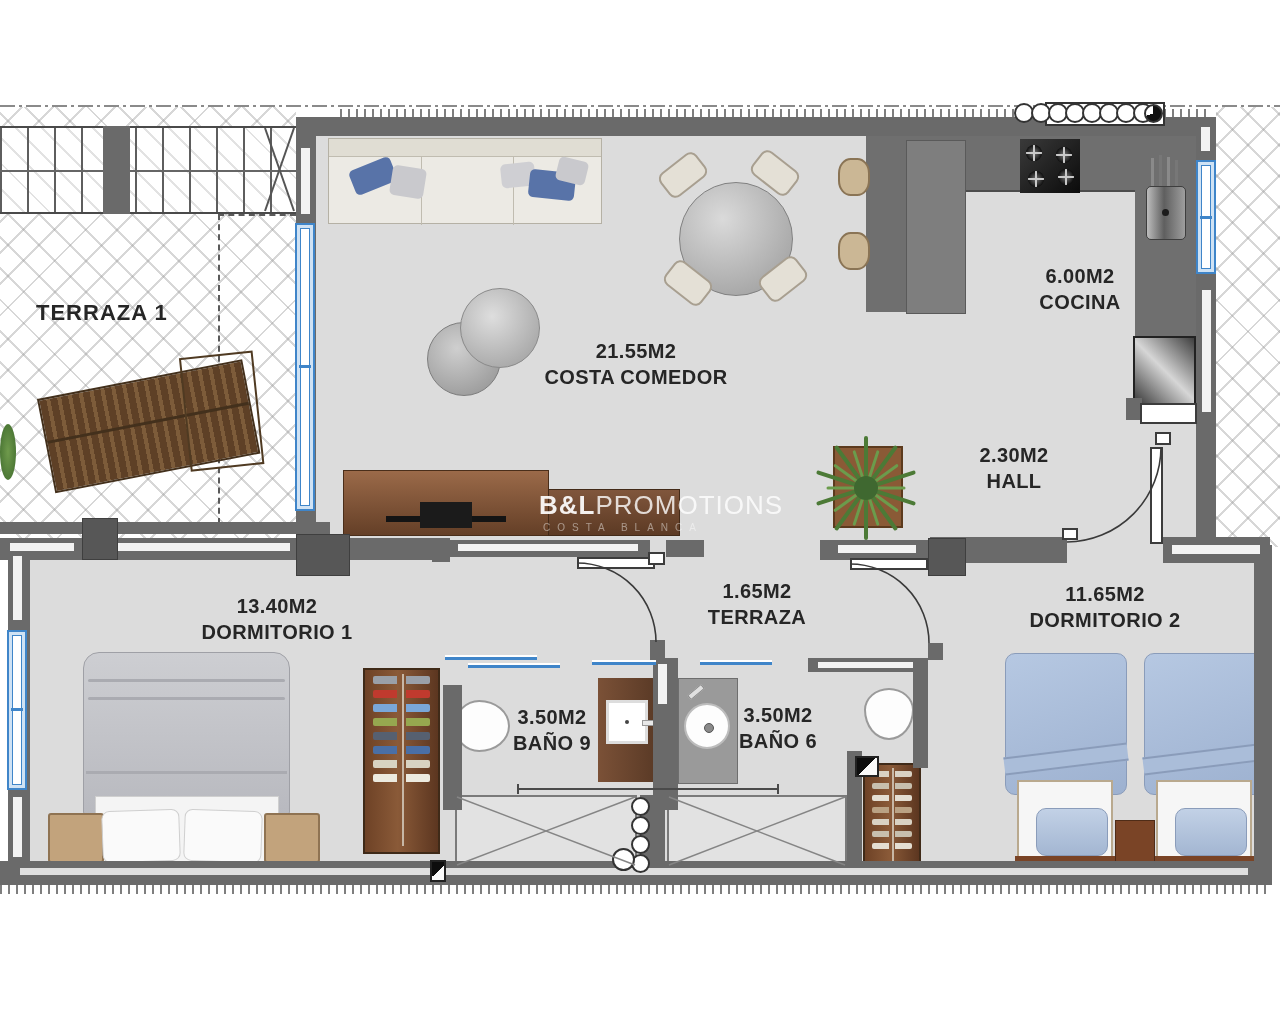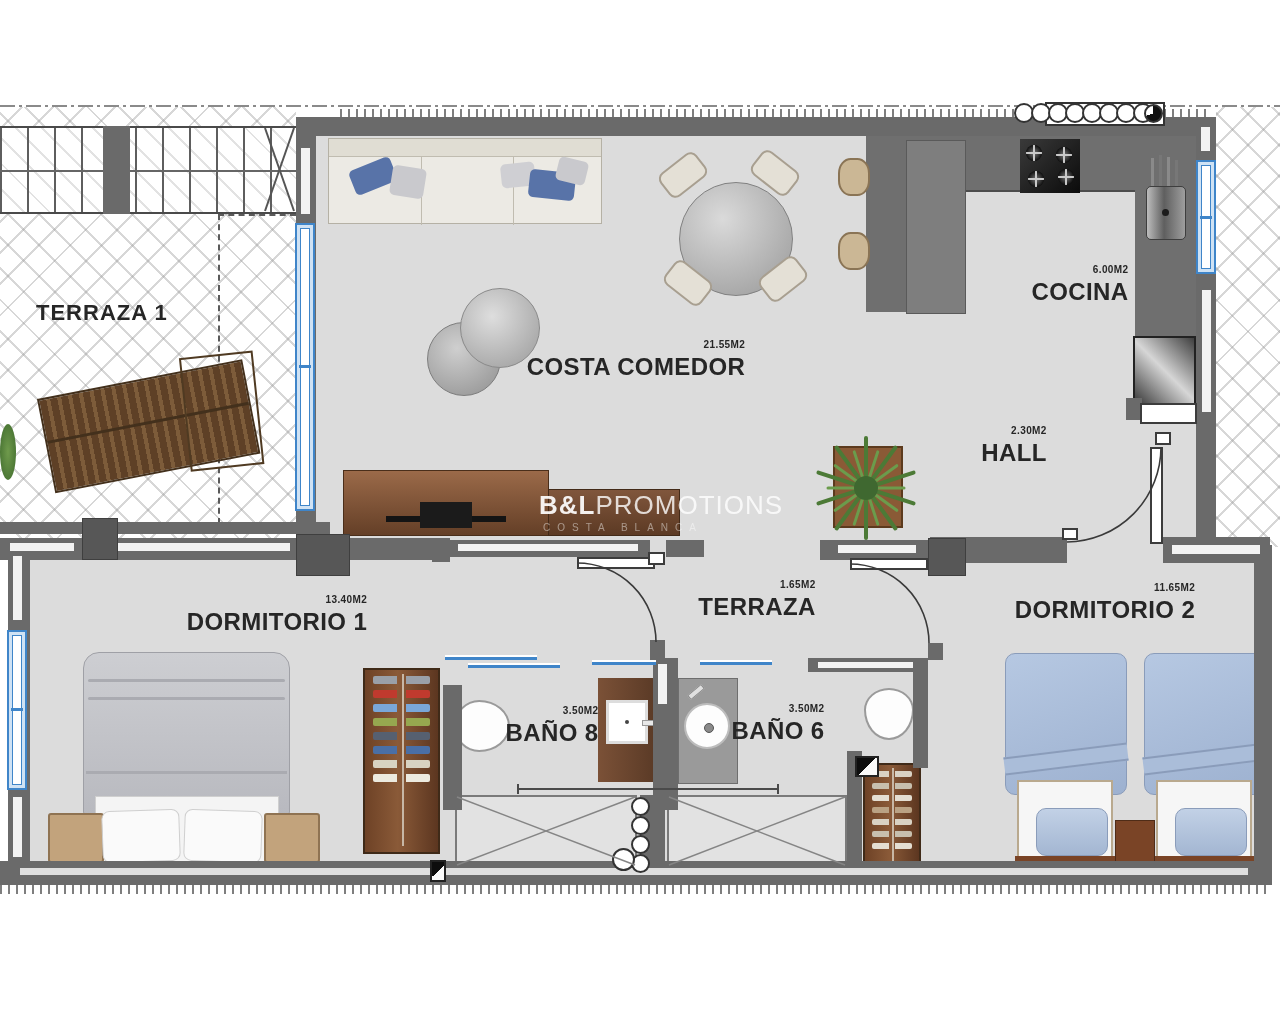--- a/index.html
+++ b/index.html
@@ -22,22 +22,22 @@
   .dashdot{position:absolute;height:2px;z-index:6;background:repeating-linear-gradient(90deg,#8a8a8a 0 15px,transparent 15px 19px,#8a8a8a 19px 22px,transparent 22px 26px);}
   .window{position:absolute;background:#cfe2f4;border:2px solid var(--win);z-index:26;box-sizing:border-box;}
   .window .pane{position:absolute;left:3px;right:3px;top:3px;bottom:3px;background:#fff;border:1px solid var(--win);}
   .window .mull{position:absolute;left:2px;right:2px;height:3px;background:var(--win);}
   .glassbar{position:absolute;height:5px;background:var(--win);z-index:27;box-shadow:0 2px 0 #fff inset;}
   .plate{position:absolute;background:#fff;border:2px solid #3c3c3c;z-index:32;box-sizing:border-box;}
   .furn{position:absolute;z-index:10;}
   .tray{position:absolute;background:#e2e2e2;border:2px solid #7a7a7a;box-sizing:border-box;z-index:8;}
   .rlbl{position:absolute;z-index:50;text-align:center;transform:translateX(-50%);
         color:var(--label);font-weight:700;line-height:1.3;letter-spacing:.4px;white-space:nowrap;}
-  .rlbl .a{display:block;font-size:10px;text-align:right;}
-  .rlbl .n{display:block;font-size:24px;}
+  .rlbl .a{display:block;font-size:20px;}
+  .rlbl .n{display:block;font-size:20px;}
   .circ{position:absolute;border-radius:50%;background:#fff;border:2px solid #333;box-sizing:border-box;z-index:28;}
   .cornersym{position:absolute;z-index:30;border:2px solid #222;box-sizing:border-box;
         background:linear-gradient(135deg,#0d0d0d 0 50%,#fafafa 50% 100%);}
   .burner{position:absolute;width:16px;height:16px;border-radius:50%;
      background:linear-gradient(#c9c9c9,#c9c9c9) center/100% 2px no-repeat,
                 linear-gradient(#c9c9c9,#c9c9c9) center/2px 100% no-repeat,
                 radial-gradient(#5a5a5a 20%,#101010 70%);}
   .pillow{position:absolute;background:#fafafa;border:1px solid #cfcfcf;border-radius:8px;}
   .hangrow{height:8px;margin:6px 8px;border-radius:2px;}
   .hangrow2{height:6px;margin:6px 7px;border-radius:2px;}
@@ -322,39 +322,39 @@
   <div class="abs" style="left:36px;top:300px;z-index:50;font-weight:700;font-size:22px;letter-spacing:1px;color:var(--label);"><span>TERRAZA 1</span></div>
 
   <div class="rlbl" style="left:636px;top:338px;">
     <span class="a">21.55M2</span>
     <span class="n">COSTA COMEDOR</span>
   </div>
   <div class="rlbl" style="left:1080px;top:263px;">
     <span class="a">6.00M2</span>
     <span class="n">COCINA</span>
   </div>
-  <div class="rlbl" style="left:1014px;top:424px;">
+  <div class="rlbl" style="left:1014px;top:442px;">
     <span class="a">2.30M2</span>
     <span class="n">HALL</span>
   </div>
   <div class="rlbl" style="left:757px;top:578px;">
     <span class="a">1.65M2</span>
     <span class="n">TERRAZA</span>
   </div>
   <div class="rlbl" style="left:277px;top:593px;">
     <span class="a">13.40M2</span>
     <span class="n">DORMITORIO 1</span>
   </div>
   <div class="rlbl" style="left:1105px;top:581px;">
     <span class="a">11.65M2</span>
     <span class="n">DORMITORIO 2</span>
   </div>
   <div class="rlbl" style="left:552px;top:704px;">
     <span class="a">3.50M2</span>
-    <span class="n">BAÑO 8</span>
+    <span class="n">BAÑO 9</span>
   </div>
   <div class="rlbl" style="left:778px;top:702px;">
     <span class="a">3.50M2</span>
     <span class="n">BAÑO 6</span>
   </div>
 
   <div id="watermark">
     <svg width="64" height="60" viewBox="0 0 64 60">
       <g fill="none" stroke="rgba(255,255,255,.88)" stroke-width="3" stroke-linejoin="round">
         <path d="M4,28 L24,10 L38,22"></path>

